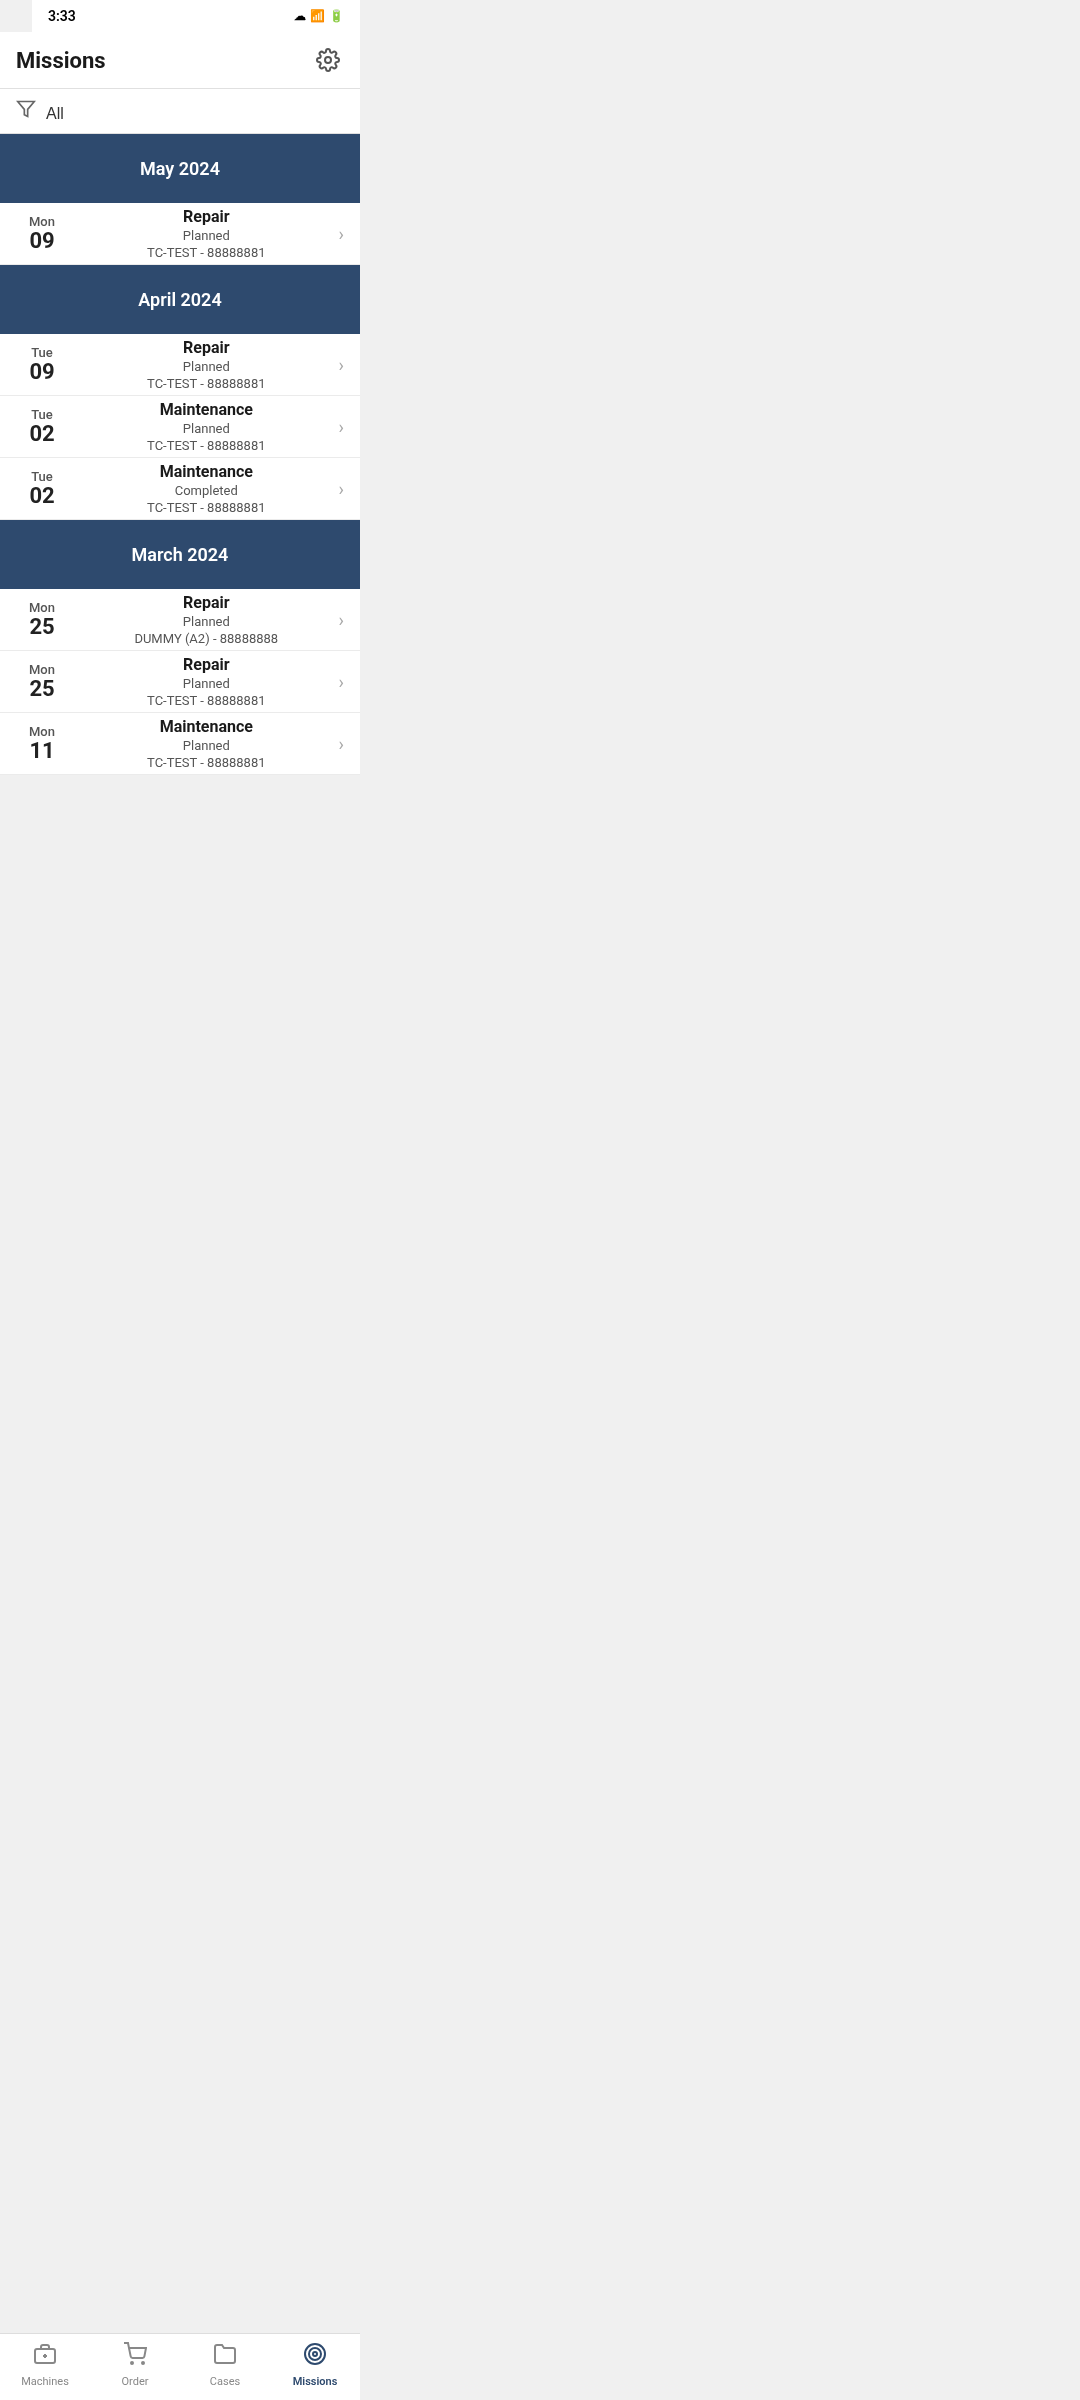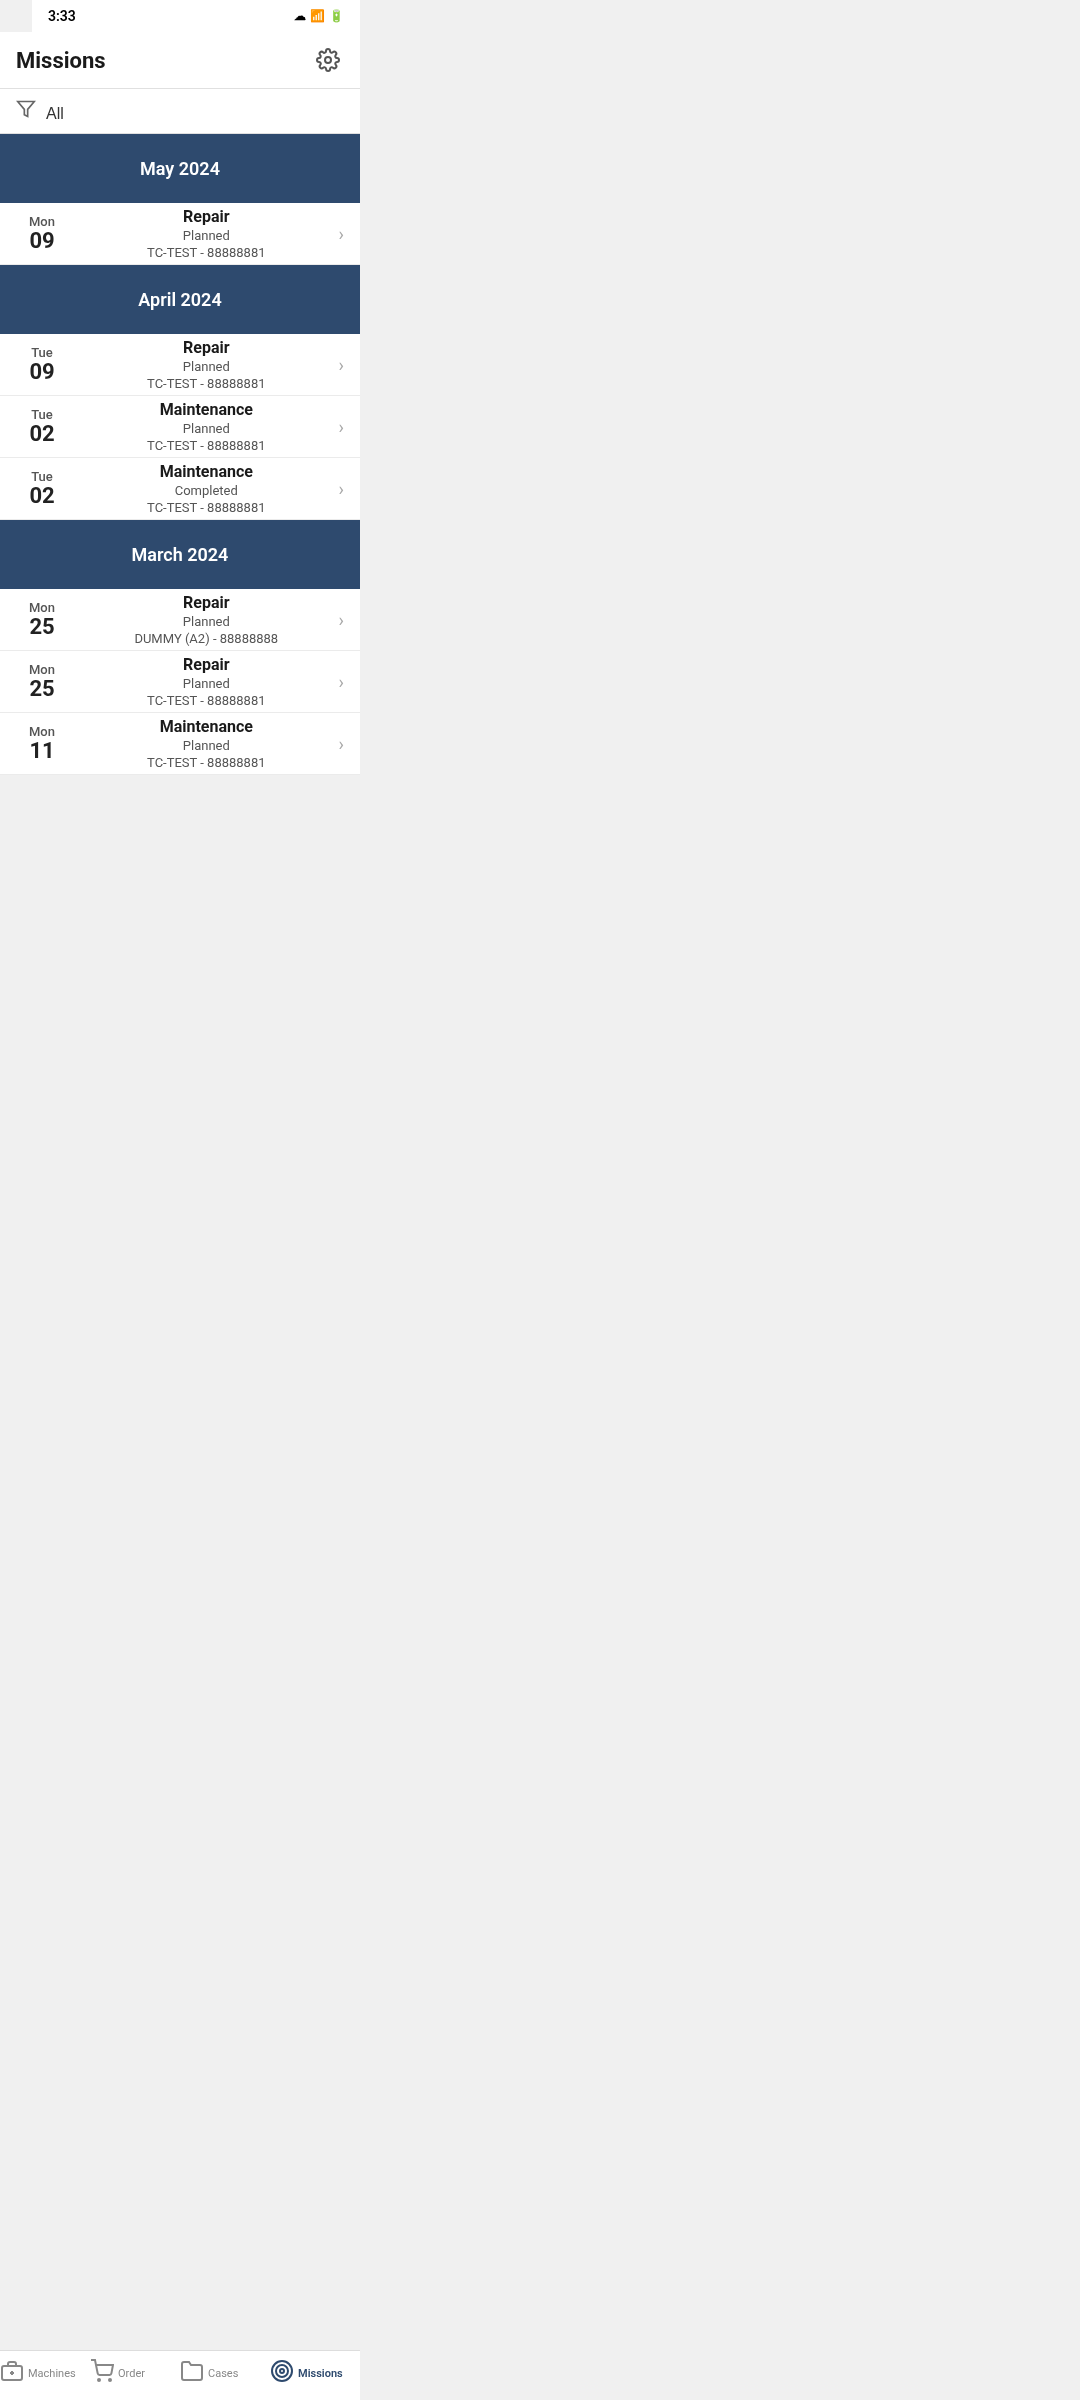--- a/index.html
+++ b/index.html
@@ -150,21 +150,21 @@
       left: 0;
       width: 360px;
       background: white;
       border-top: 1px solid #ddd;
       display: flex;
       justify-content: space-around;
       padding: 8px 0 12px;
     }
     .nav-item {
       display: flex;
-      flex-direction: row;
+      flex-direction: column;
       align-items: center;
       gap: 4px;
       cursor: pointer;
       flex: 1;
     }
     .nav-icon {
       font-size: 22px;
       color: #888;
     }
     .nav-icon.active {

